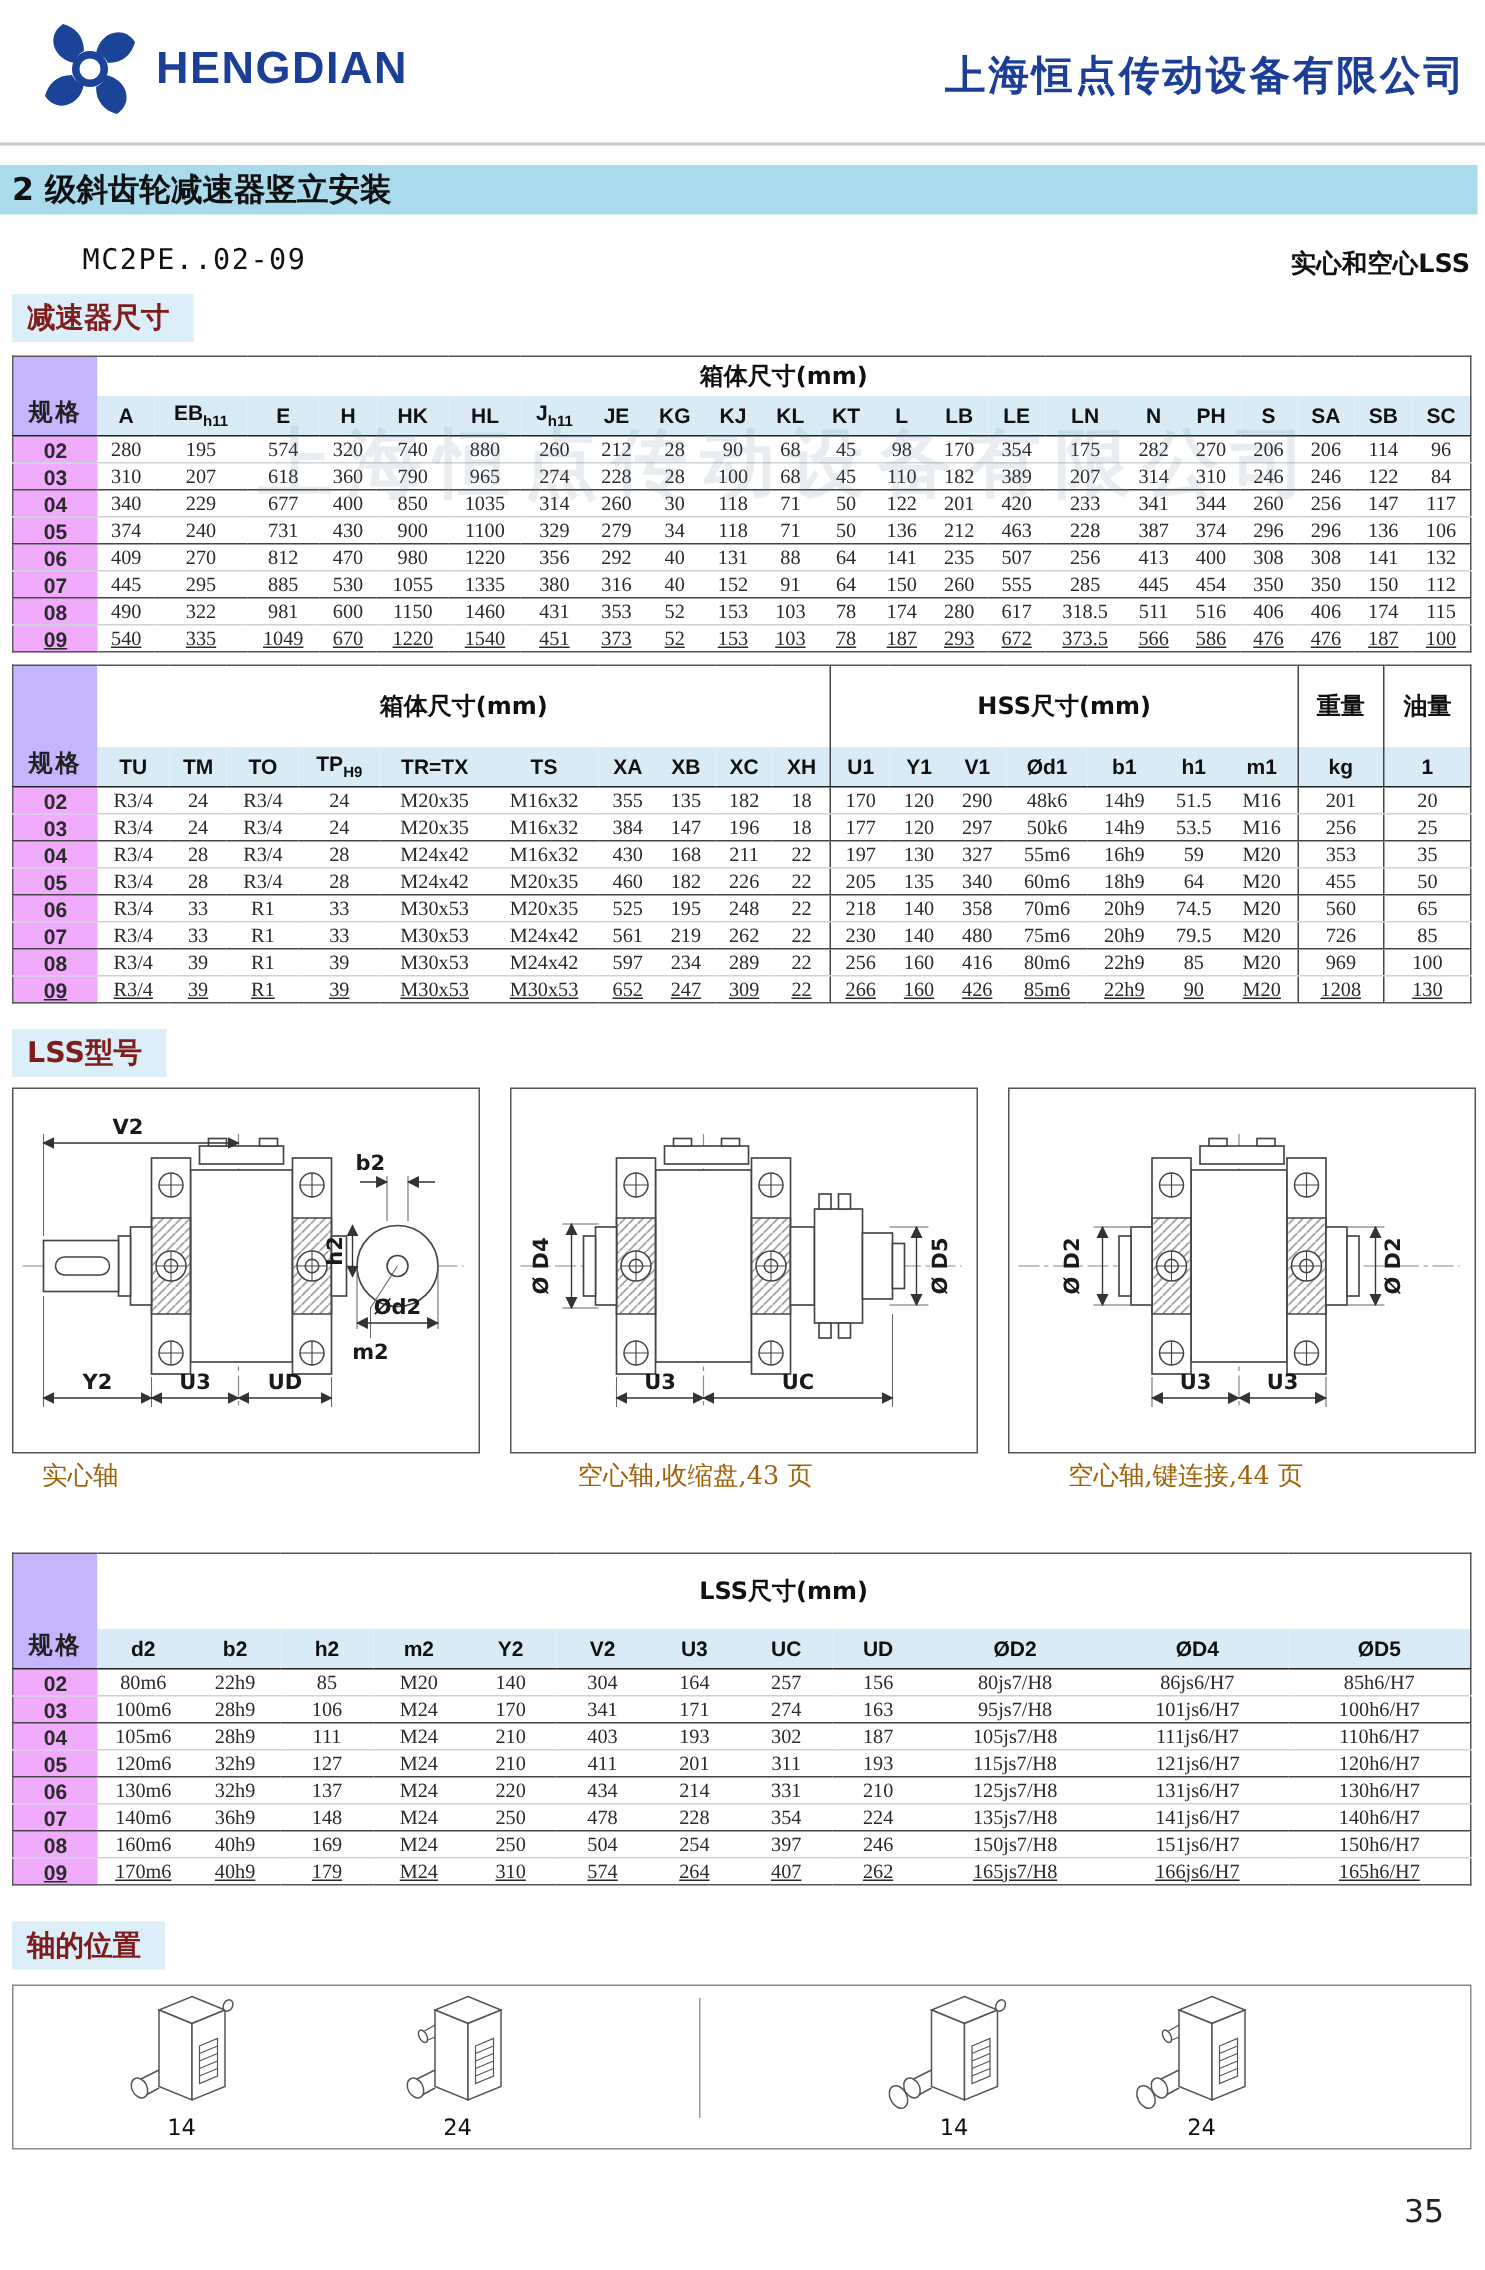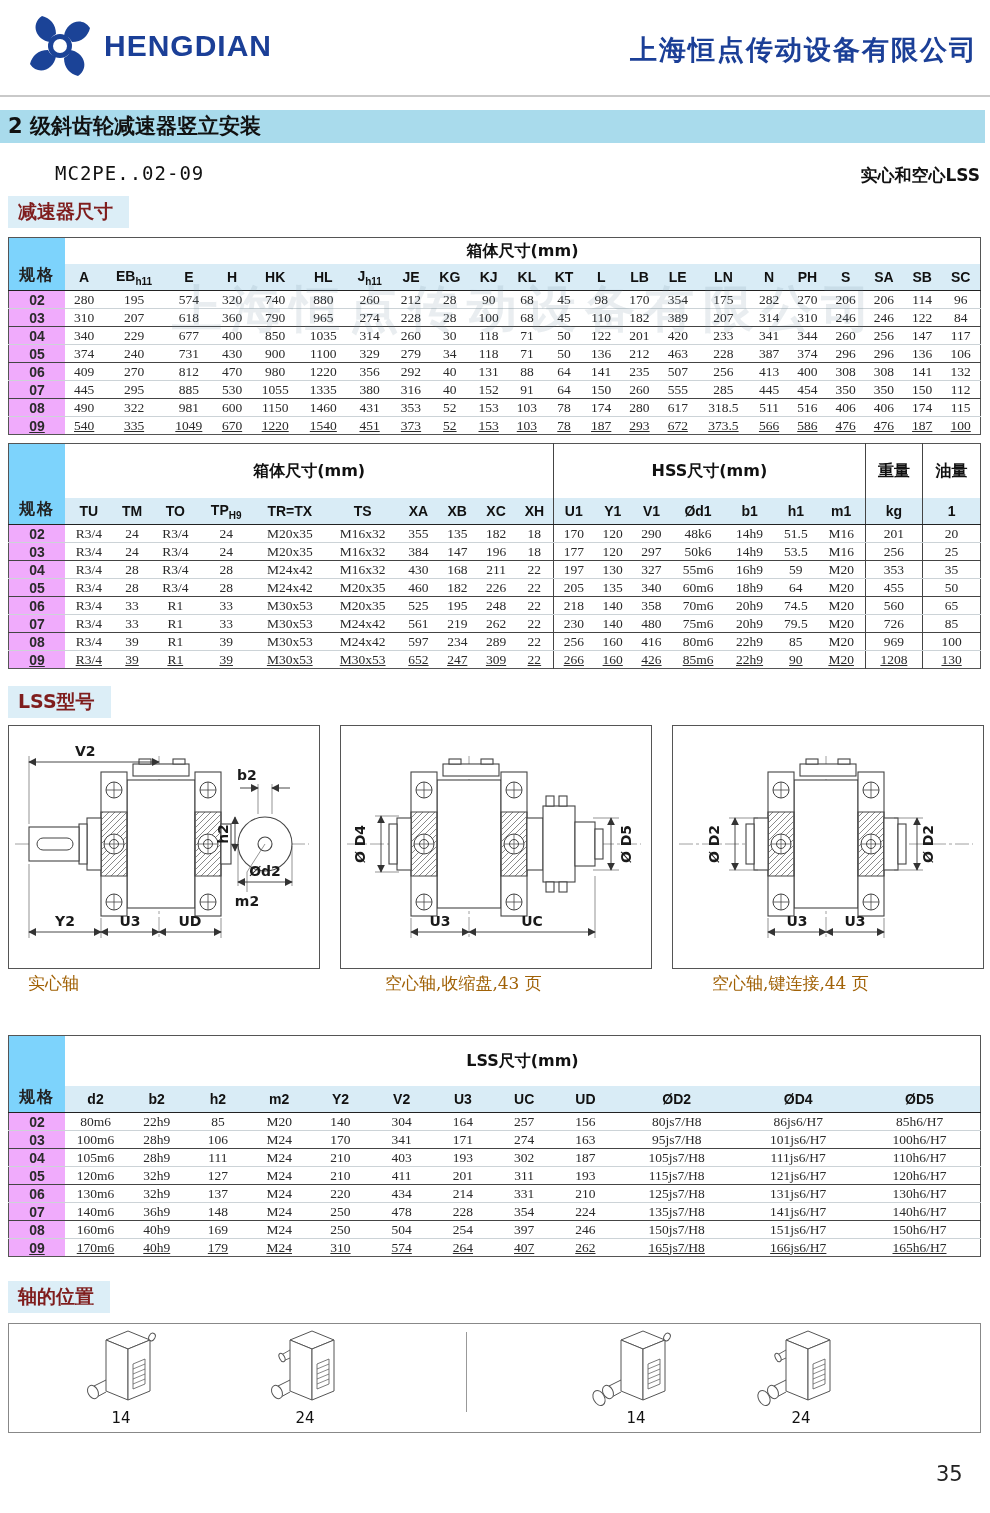--- a/index.html
+++ b/index.html
@@ -36,21 +36,21 @@
   #t2{top:443px;}
   #t3{top:1035px;}
   .dim-table th,.dim-table td{padding:0 3px;text-align:center;white-space:nowrap;}
   .dim-table .group-h{font:bold 16px "DejaVu Sans",sans-serif;color:#111;background:#fff;}
   #t1 .group-h{height:26px;}
   #t2 .group-h{height:54px;}
   #t3 .group-h{height:50px;}
   .dim-table tr.cols th{background:#d9ecf6;font:bold 14px "Liberation Sans","DejaVu Sans",sans-serif;
                         height:26px;border-bottom:1.5px solid #222;color:#111;}
   .dim-table tr.cols th sub{font-size:10px;}
-  .dim-table .spec-h{background:#7dd3fc;vertical-align:bottom;padding-bottom:4px;
+  .dim-table .spec-h{background:#c4b5fd;vertical-align:bottom;padding-bottom:4px;
                      font:bold 16px "DejaVu Sans",sans-serif;letter-spacing:2px;
                      border-bottom:1.5px solid #222;width:50px;margin-top:28px;}
   .dim-table td{font:13.5px "Liberation Serif","DejaVu Serif",serif;color:#2a2a2a;height:17px;
                 border-bottom:1px solid #ccd3d7;}
   .dim-table td.spec{background:#f0abfc;font:bold 14px "Liberation Sans","DejaVu Sans",sans-serif;text-align:center;}
   .dim-table tr.pair-end td{border-bottom:1px solid #444;}
   .dim-table tbody tr:last-child td{border-bottom:none;text-decoration:underline;}
   .dim-table .gb{border-left:1px solid #444;}
   #t2 tr.cols th:nth-child(5),#t2 tr.cols th:nth-child(6){width:7.5%;}
   #t3 tr.cols th:nth-child(-n+9){width:6.3%;margin-top:48px;}

